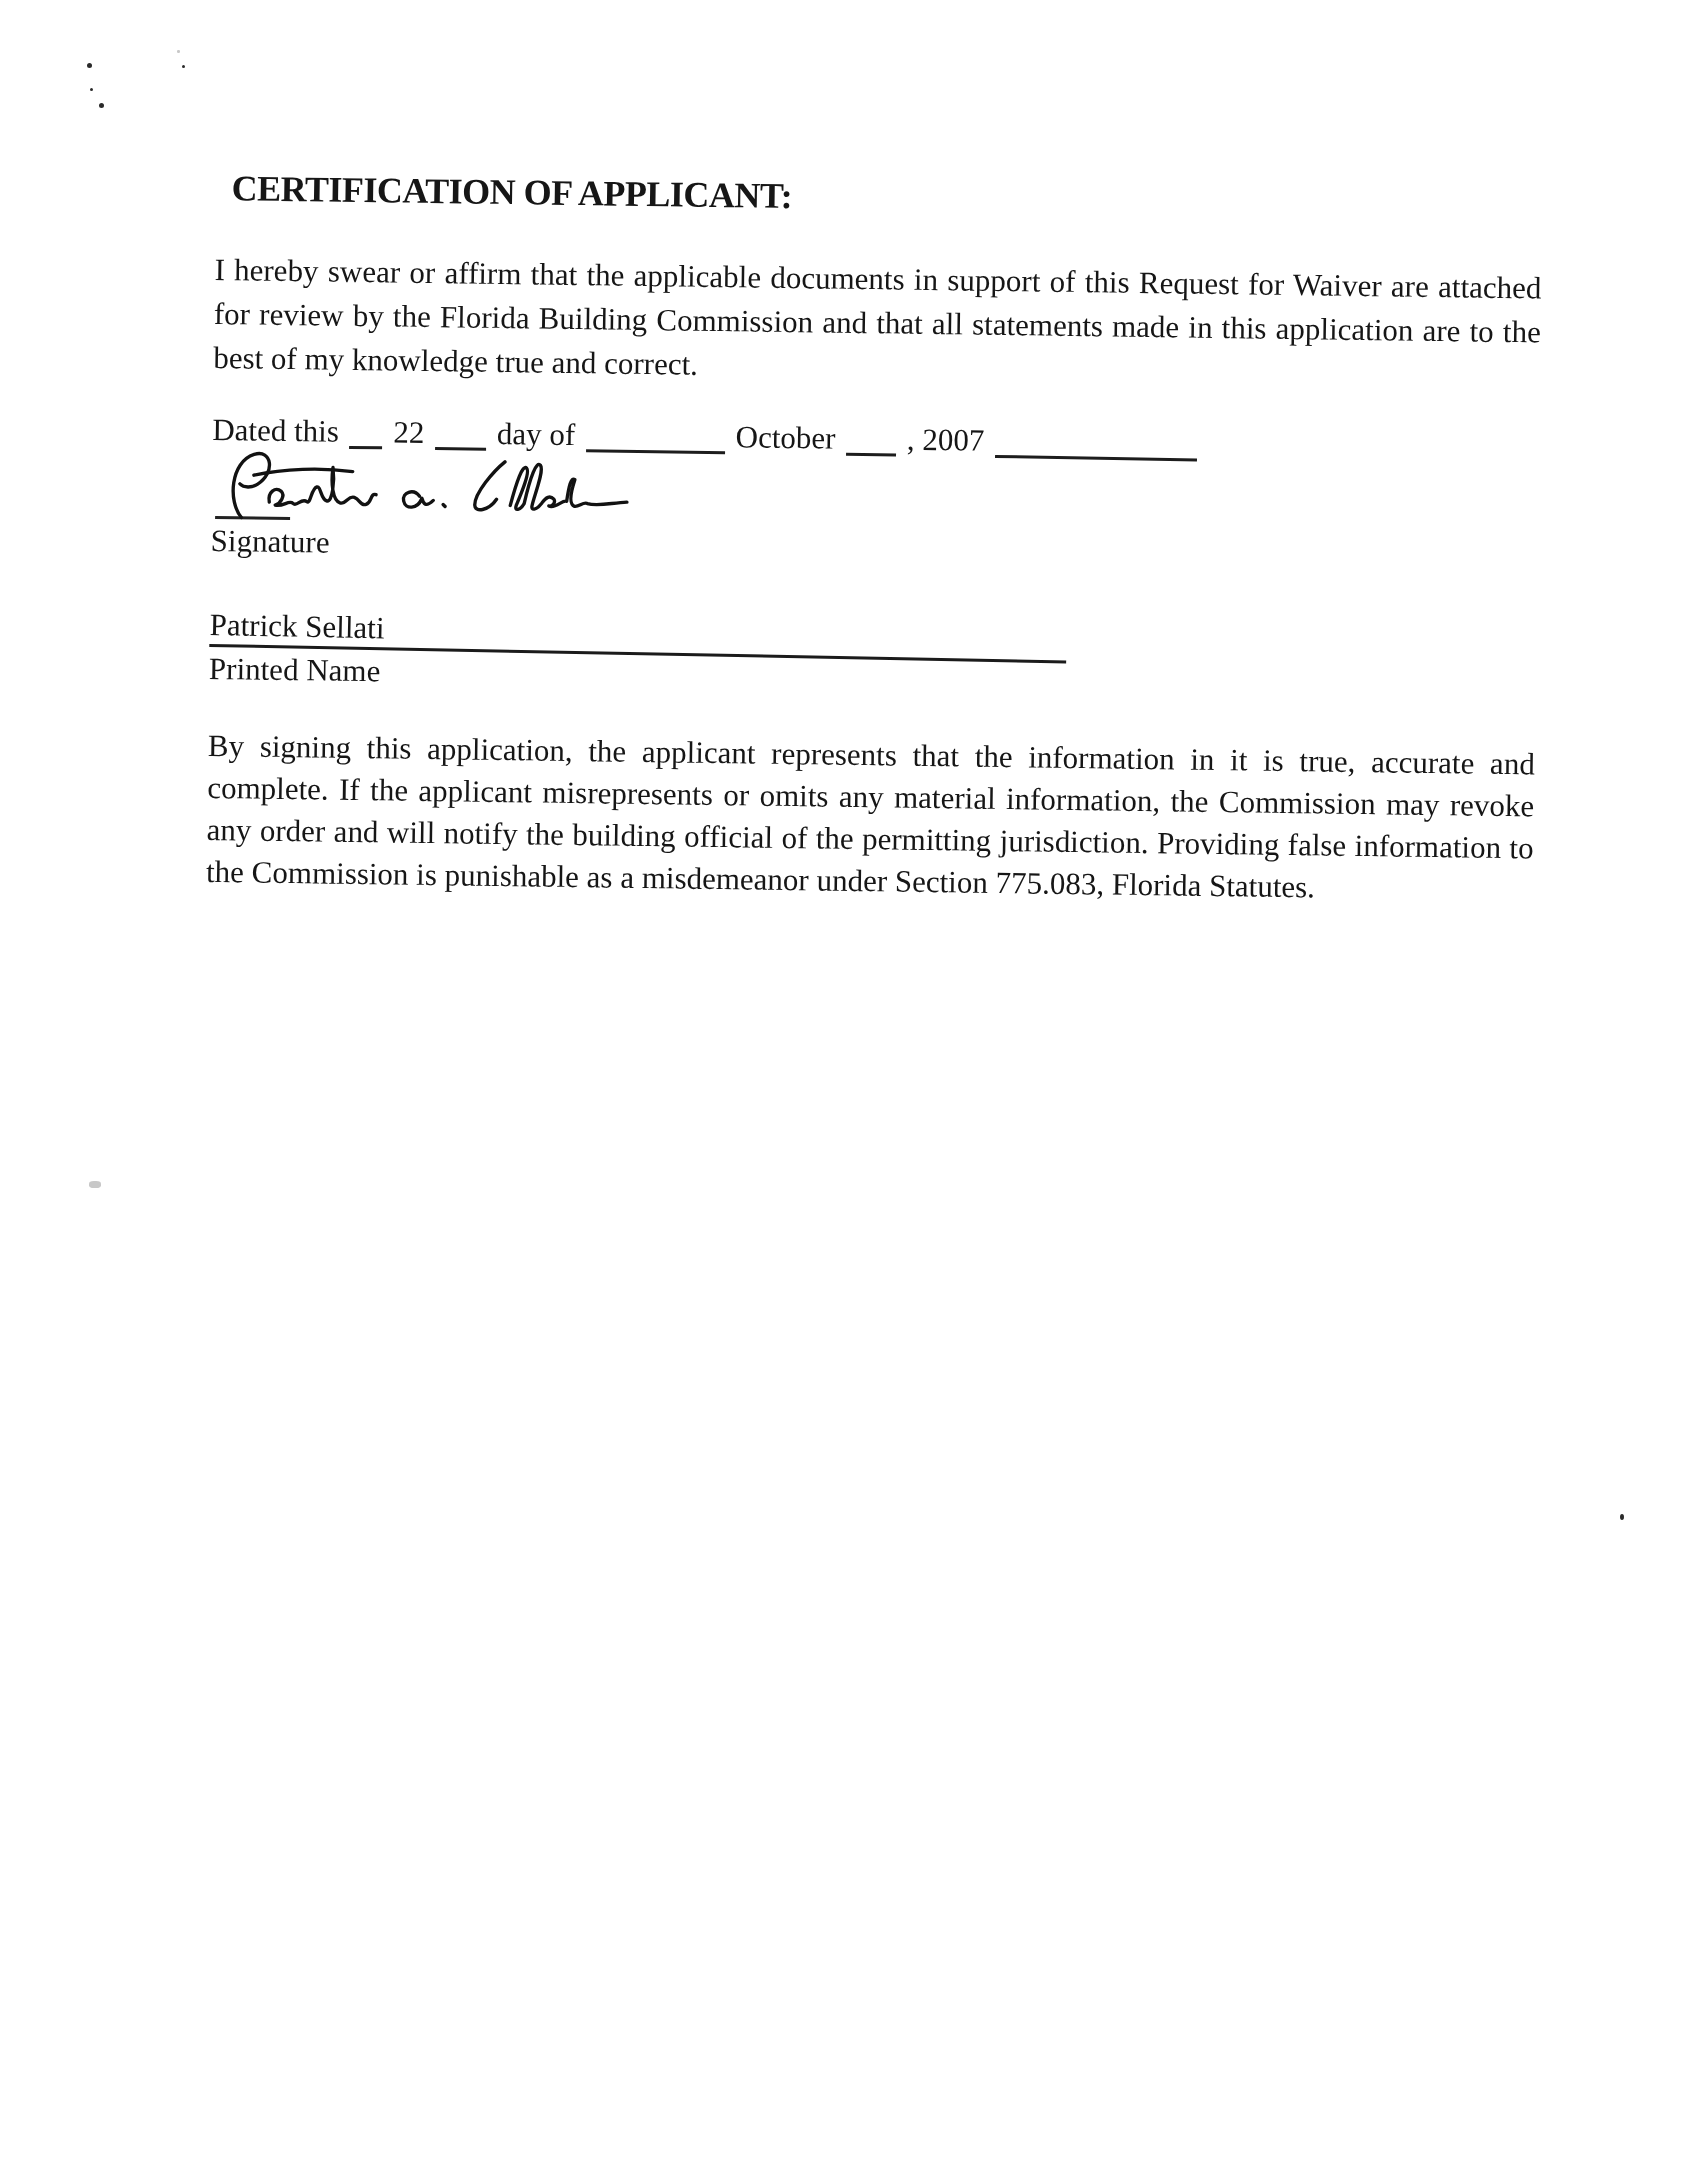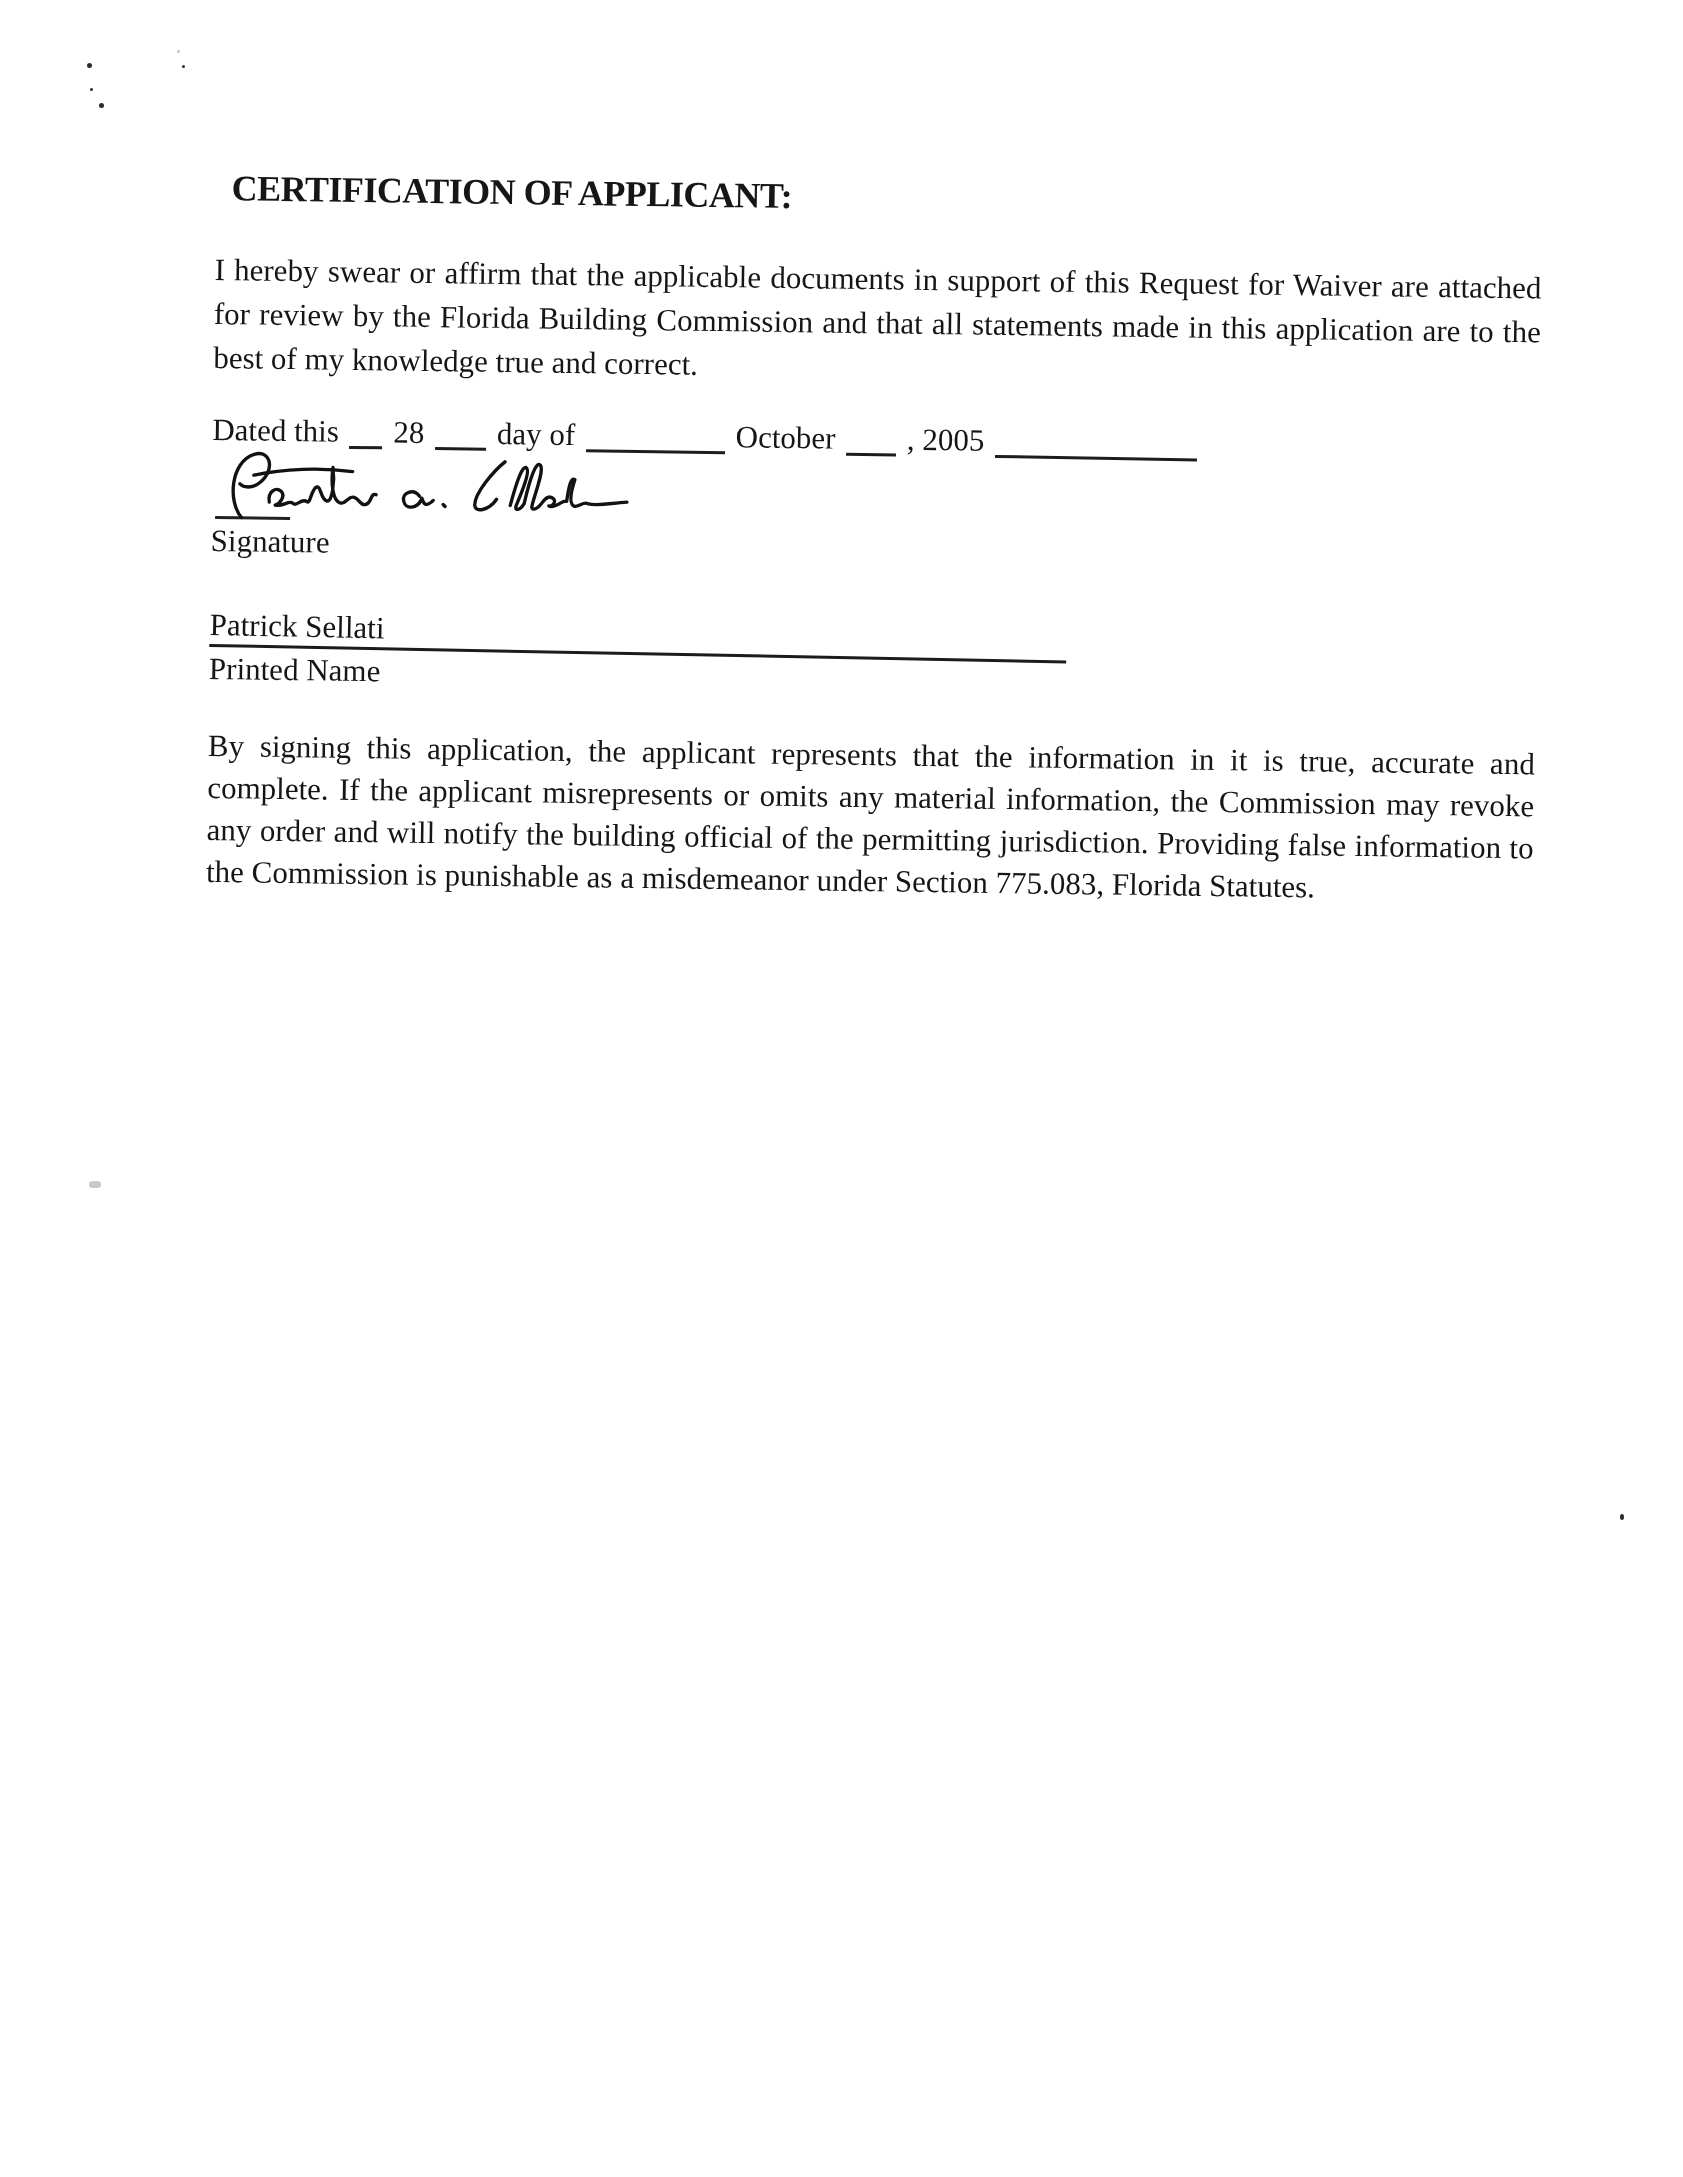--- a/index.html
+++ b/index.html
@@ -130,28 +130,28 @@
 
 <div class="scan-content">
 
   <h1 class="doc-title">CERTIFICATION OF APPLICANT:</h1>
 
   <p class="body-par">I hereby swear or affirm that the applicable documents in support of this Request for Waiver are attached for review by the Florida Building Commission and that all statements made in this application are to the best of my knowledge true and correct.</p>
 
   <div class="dated-line">
     <span>Dated this</span>
     <span class="blank blank-day-left"></span>
-    <span>28</span>
+    <span>22</span>
     <span class="blank blank-day-right"></span>
     <span>day of</span>
     <span class="blank blank-month"></span>
     <span>October</span>
     <span class="blank blank-after-month"></span>
     <span>,</span>
-    <span>2005</span>
+    <span>2007</span>
     <span class="blank blank-after-year"></span>
   </div>
 
   <div class="sig-image-wrap">
     <svg class="signature" width="408" height="81" viewBox="0 0 412 82" role="img" aria-label="Patrick A. Sellati">
 
       <path d="M16,74 C2,58 4,18 28,10 C46,4 50,28 32,40 C26,44 18,44 14,40"></path>
       <path d="M28,31 C58,24 96,22 128,26"></path>
       <path d="M44,58 C42,48 50,42 56,47 C60,51 56,59 50,61 C58,63 64,55 68,59 C72,63 76,53 82,57 C86,60 86,44 92,42 C96,41 96,54 102,56 C108,58 110,36 108,22 C106,38 108,56 116,58 C122,59 124,50 130,52 C136,54 136,61 142,59 C148,57 146,47 152,49"></path>
 

